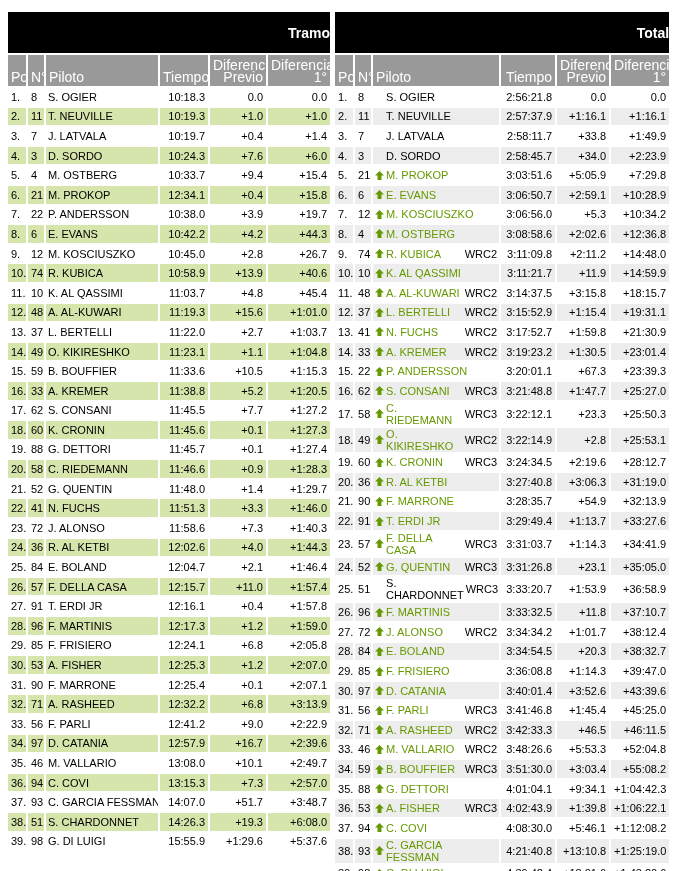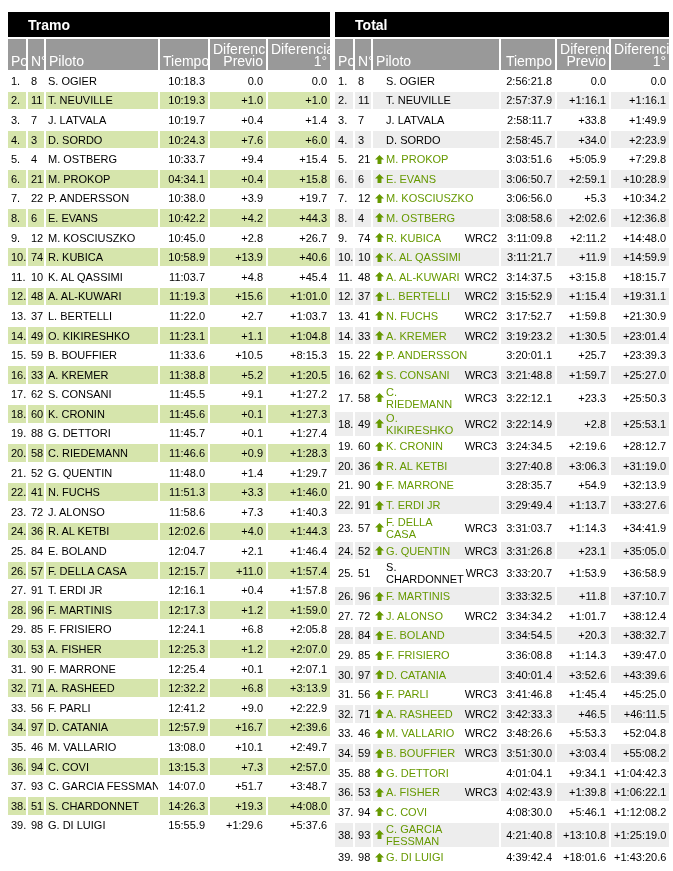--- a/index.html
+++ b/index.html
@@ -9,22 +9,22 @@
     --green:#669900; --text:#000000;
   }
   *{box-sizing:border-box;}
   html,body{margin:0;padding:0;background:#fff;}
   body{font-family:"Liberation Sans",sans-serif;color:var(--text);width:673px;}
   .wrap{display:flex;align-items:flex-start;padding:10px 4px 10px 6px;gap:1px;}
   table.t{border-collapse:separate;border-spacing:2px;table-layout:fixed;}
   table.tramo{width:326px;}
   table.total{width:338px;}
   th,td{overflow:hidden;}
-  th.title{background:var(--title-bg);color:var(--title-fg);text-align:left;
-    font-size:14px;font-weight:bold;height:25px;padding:0 0 0 20px;vertical-align:middle;}
+  th.title{background:var(--title-bg);color:var(--title-fg);text-align:right;
+    font-size:14px;font-weight:bold;height:41px;padding:0 0 0 20px;vertical-align:middle;}
   tr.head th{background:var(--head-bg);color:var(--head-fg);height:31px;
     vertical-align:bottom;font-weight:normal;font-size:14px;line-height:12px;padding:0 3px 3px 3px;}
   tr.head th.l{text-align:left;}
   tr.head th.r{text-align:right;}
   tbody td{height:17.6px;font-size:11px;padding:0 3px;white-space:nowrap;vertical-align:middle;}
   tbody td.r{text-align:right;}
   .tramo tbody tr:nth-child(even) td{background:var(--stripe-green);}
   .total tbody tr:nth-child(even) td{background:var(--stripe-gray);}
   td.c-drv{padding:0 2px;}
   .drv{display:flex;align-items:center;white-space:normal;}
@@ -98,21 +98,21 @@
           <td class="c-num">4</td>
           <td class="c-drv">M. OSTBERG</td>
           <td class="c-time r">10:33.7</td>
           <td class="c-prev r">+9.4</td>
           <td class="c-d1 r">+15.4</td>
         </tr>
         <tr>
           <td class="c-pos">6.</td>
           <td class="c-num">21</td>
           <td class="c-drv">M. PROKOP</td>
-          <td class="c-time r">04:34.1</td>
+          <td class="c-time r">12:34.1</td>
           <td class="c-prev r">+0.4</td>
           <td class="c-d1 r">+15.8</td>
         </tr>
         <tr>
           <td class="c-pos">7.</td>
           <td class="c-num">22</td>
           <td class="c-drv">P. ANDERSSON</td>
           <td class="c-time r">10:38.0</td>
           <td class="c-prev r">+3.9</td>
           <td class="c-d1 r">+19.7</td>
@@ -172,36 +172,36 @@
           <td class="c-time r">11:23.1</td>
           <td class="c-prev r">+1.1</td>
           <td class="c-d1 r">+1:04.8</td>
         </tr>
         <tr>
           <td class="c-pos">15.</td>
           <td class="c-num">59</td>
           <td class="c-drv">B. BOUFFIER</td>
           <td class="c-time r">11:33.6</td>
           <td class="c-prev r">+10.5</td>
-          <td class="c-d1 r">+8:15.3</td>
+          <td class="c-d1 r">+1:15.3</td>
         </tr>
         <tr>
           <td class="c-pos">16.</td>
           <td class="c-num">33</td>
           <td class="c-drv">A. KREMER</td>
           <td class="c-time r">11:38.8</td>
           <td class="c-prev r">+5.2</td>
           <td class="c-d1 r">+1:20.5</td>
         </tr>
         <tr>
           <td class="c-pos">17.</td>
           <td class="c-num">62</td>
           <td class="c-drv">S. CONSANI</td>
           <td class="c-time r">11:45.5</td>
-          <td class="c-prev r">+9.1</td>
+          <td class="c-prev r">+7.7</td>
           <td class="c-d1 r">+1:27.2</td>
         </tr>
         <tr>
           <td class="c-pos">18.</td>
           <td class="c-num">60</td>
           <td class="c-drv">K. CRONIN</td>
           <td class="c-time r">11:45.6</td>
           <td class="c-prev r">+0.1</td>
           <td class="c-d1 r">+1:27.3</td>
         </tr>
@@ -356,21 +356,21 @@
           <td class="c-time r">14:07.0</td>
           <td class="c-prev r">+51.7</td>
           <td class="c-d1 r">+3:48.7</td>
         </tr>
         <tr>
           <td class="c-pos">38.</td>
           <td class="c-num">51</td>
           <td class="c-drv">S. CHARDONNET</td>
           <td class="c-time r">14:26.3</td>
           <td class="c-prev r">+19.3</td>
-          <td class="c-d1 r">+4:08.0</td>
+          <td class="c-d1 r">+6:08.0</td>
         </tr>
         <tr>
           <td class="c-pos">39.</td>
           <td class="c-num">98</td>
           <td class="c-drv">G. DI LUIGI</td>
           <td class="c-time r">15:55.9</td>
           <td class="c-prev r">+1:29.6</td>
           <td class="c-d1 r">+5:37.6</td>
         </tr>
       </tbody>
@@ -621,37 +621,37 @@
           <td class="c-drv">
             <div class="drv">
               <span class="slot"><svg width="9" height="9" viewBox="0 0 10 10" aria-hidden="true">
                   <path d="M5 0 L10 5 L7.2 5 L7.2 10 L2.8 10 L2.8 5 L0 5 Z" fill="#669900"></path>
                 </svg></span>
               <span class="nm up">P. ANDERSSON</span>
               <span class="cat"></span>
             </div>
           </td>
           <td class="c-time r">3:20:01.1</td>
-          <td class="c-prev r">+25.7</td>
+          <td class="c-prev r">+67.3</td>
           <td class="c-d1 r">+23:39.3</td>
         </tr>
         <tr>
           <td class="c-pos">16.</td>
           <td class="c-num">62</td>
           <td class="c-drv">
             <div class="drv">
               <span class="slot"><svg width="9" height="9" viewBox="0 0 10 10" aria-hidden="true">
                   <path d="M5 0 L10 5 L7.2 5 L7.2 10 L2.8 10 L2.8 5 L0 5 Z" fill="#669900"></path>
                 </svg></span>
               <span class="nm up">S. CONSANI</span>
               <span class="cat">WRC3</span>
             </div>
           </td>
           <td class="c-time r">3:21:48.8</td>
-          <td class="c-prev r">+1:59.7</td>
+          <td class="c-prev r">+1:47.7</td>
           <td class="c-d1 r">+25:27.0</td>
         </tr>
         <tr>
           <td class="c-pos">17.</td>
           <td class="c-num">58</td>
           <td class="c-drv">
             <div class="drv">
               <span class="slot"><svg width="9" height="9" viewBox="0 0 10 10" aria-hidden="true">
                   <path d="M5 0 L10 5 L7.2 5 L7.2 10 L2.8 10 L2.8 5 L0 5 Z" fill="#669900"></path>
                 </svg></span>

